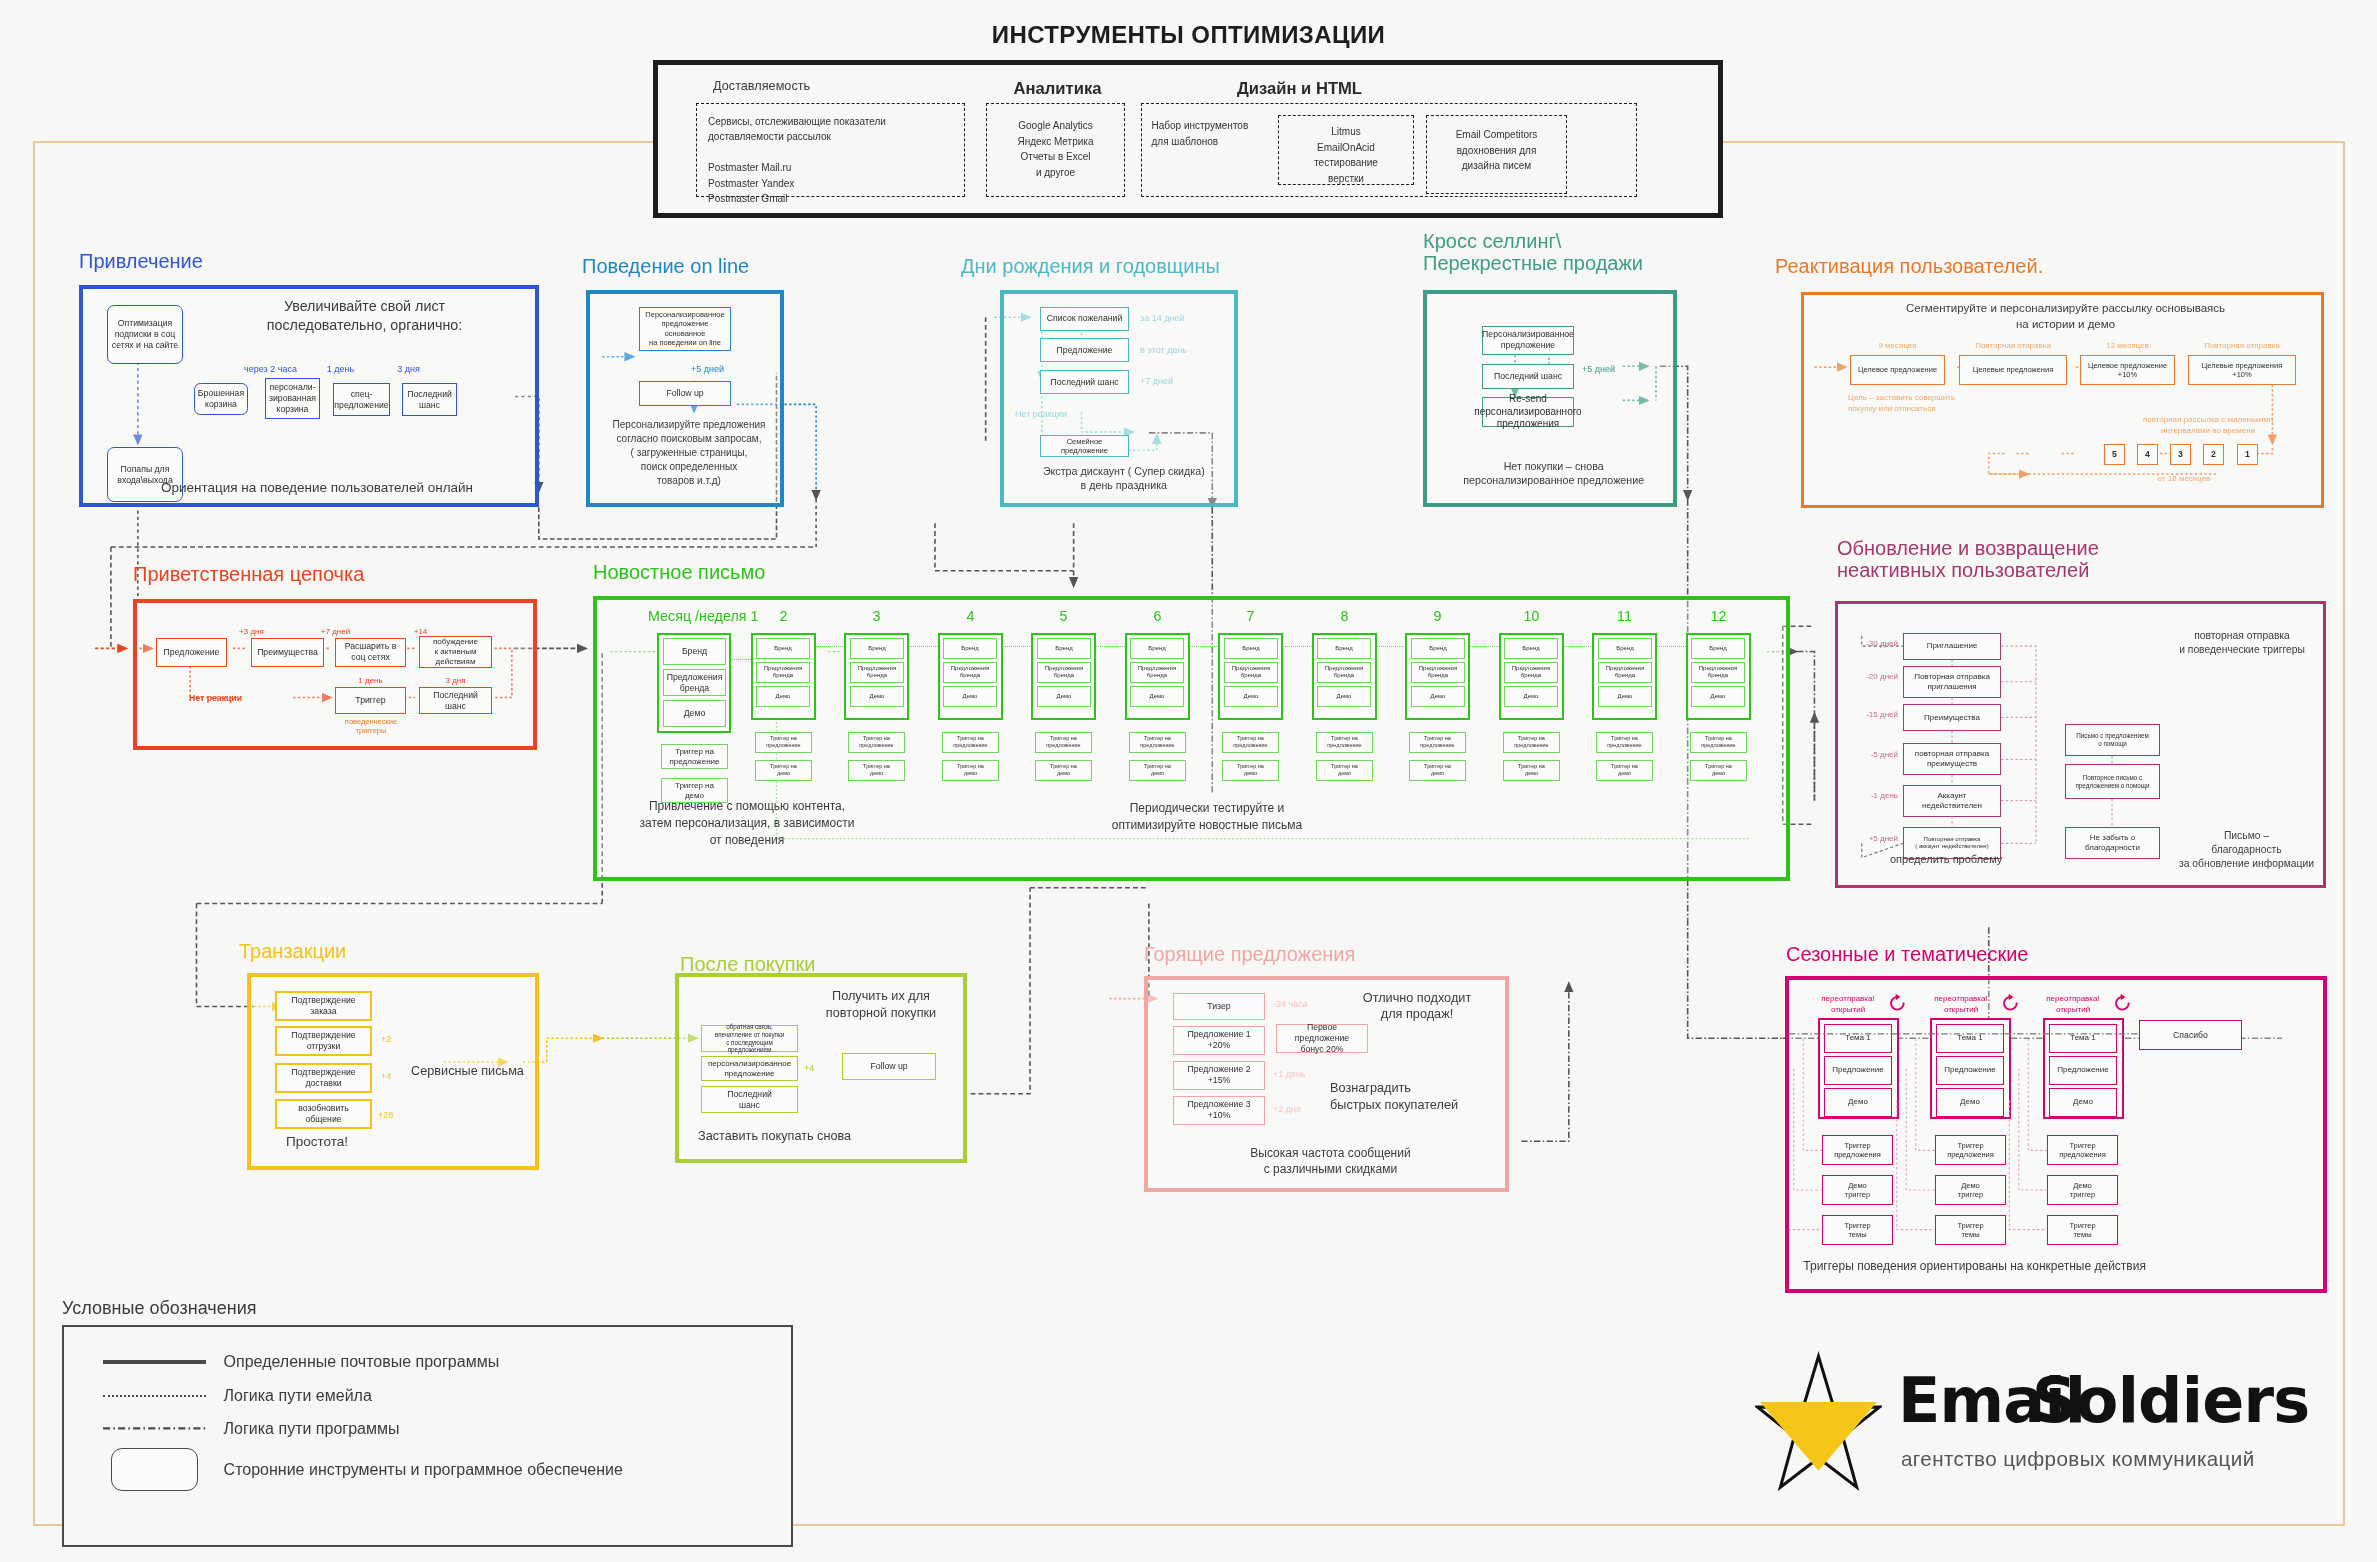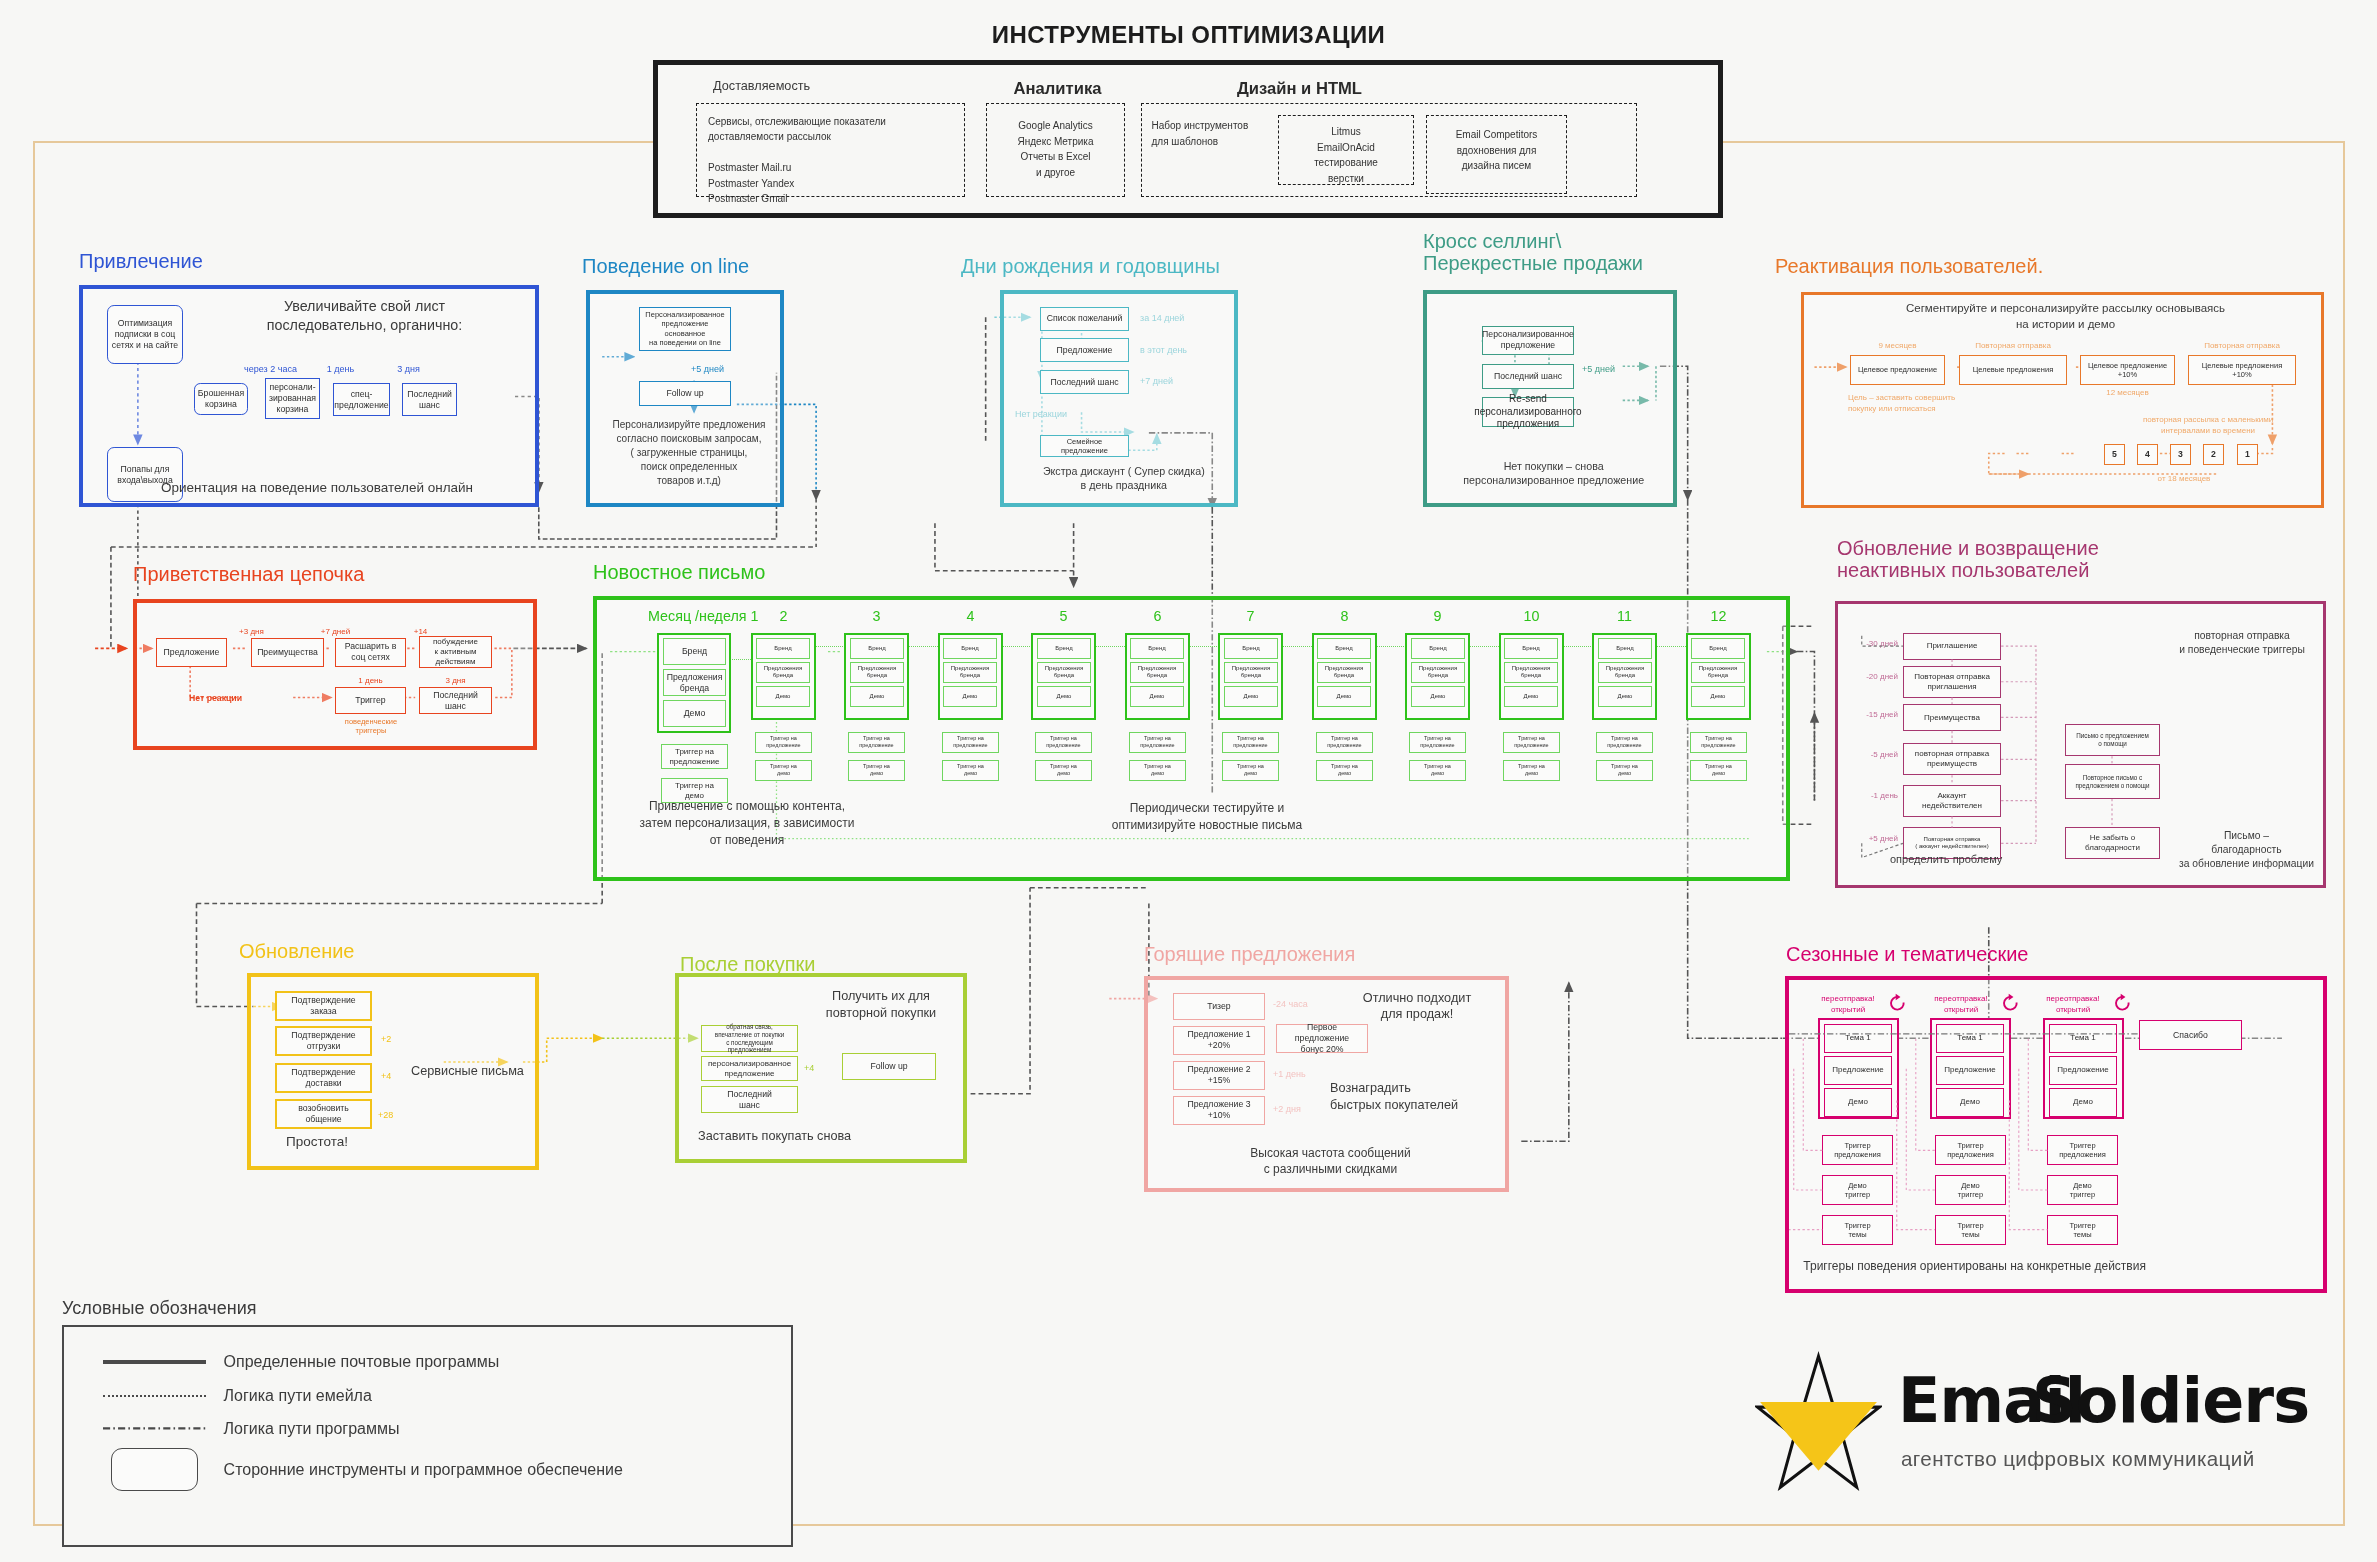--- a/index.html
+++ b/index.html
@@ -312,21 +312,21 @@
   <div class="abs" style="left:3.2px; top:165px; width:247px; font-size:10.7px; line-height:1.35; text-align:center; white-space:pre-line; color:#3b3b3b;">Нет покупки – снова
 персонализированное предложение</div>
 </div>
 
 <div class="abs sec-title c-orange" style="left:1775px; top:255px;">Реактивация пользователей.</div>
 <div class="abs sec-box c-orange" style="left:1801px; top:292px; width:523px; height:216px; border:3.2px solid #e8782a;">
   <div class="abs" style="left:8px; top:6.3px; width:507px; font-size:11.5px; line-height:1.35; text-align:center; white-space:pre-line; color:#3b3b3b;">Сегментируйте и персонализируйте рассылку основываясь
 на истории и демо</div>
   <div class="abs small-lbl" style="left:46px; top:46px; width:95px; text-align:center; color:#f0a96a; font-size:8px;">9 месяцев</div>
   <div class="abs small-lbl" style="left:155px; top:46px; width:108px; text-align:center; color:#f0a96a; font-size:8px;">Повторная отправка</div>
-  <div class="abs small-lbl" style="left:276px; top:46px; width:95px; text-align:center; color:#f0a96a; font-size:8px;margin-top:47px;">12 месяцев</div>
+  <div class="abs small-lbl" style="left:276px; top:46px; width:95px; text-align:center; color:#f0a96a; font-size:8px;">12 месяцев</div>
   <div class="abs small-lbl" style="left:384px; top:46px; width:108px; text-align:center; color:#f0a96a; font-size:8px;">Повторная отправка</div>
 
   <div class="abs node nodetxt" style="left:46px; top:60px; width:95px; height:30px; border:1.6px solid #e8782a; white-space:pre-line; font-size:7.5px;">Целевое предложение</div>
   <div class="abs node nodetxt" style="left:155px; top:60px; width:108px; height:30px; border:1.6px solid #e8782a; white-space:pre-line; font-size:7.5px;">Целевые предложения</div>
   <div class="abs node nodetxt" style="left:276px; top:60px; width:95px; height:30px; border:1.6px solid #e8782a; white-space:pre-line; font-size:7.5px;">Целевое предложение
 +10%</div>
   <div class="abs node nodetxt" style="left:384px; top:60px; width:108px; height:30px; border:1.6px solid #e8782a; white-space:pre-line; font-size:7.5px;">Целевые предложения
 +10%</div>
 
   <div class="abs" style="left:44px; top:98px; width:158px; font-size:8px; line-height:1.35; white-space:pre-line; color:#f0a96a;">Цель – заставить совершить
@@ -555,21 +555,21 @@
 благодарности</div>
     </div>
   <div class="abs" style="left:325px; top:25px; width:158px; font-size:10.3px; line-height:1.35; text-align:center; white-space:pre-line; color:#3b3b3b;">повторная отправка
 и поведенческие триггеры</div>
   <div class="abs" style="left:52px; top:249px; font-size:11px; color:#3b3b3b;">определить проблему</div>
   <div class="abs" style="left:333px; top:225px; width:151px; font-size:10.3px; line-height:1.35; text-align:center; white-space:pre-line; color:#3b3b3b;">Письмо –
 благодарность
 за обновление информации</div>
 </div>
 
-<div class="abs sec-title c-yellow" style="left:239px; top:940px;">Обновление</div>
+<div class="abs sec-title c-yellow" style="left:239px; top:940px;">Транзакции</div>
 <div class="abs sec-box c-yellow" style="left:247px; top:973px; width:292px; height:197px; border:4px solid #f2c218;">
   <div class="abs node nodetxt" style="left:24px; top:14.3px; width:97px; height:30px; border:2.4px solid #f2c218; white-space:pre-line;">Подтверждение
 заказа</div>
   <div class="abs node nodetxt" style="left:24px; top:49px; width:97px; height:30px; border:2.4px solid #f2c218; white-space:pre-line;">Подтверждение
 отгрузки</div>
   <div class="abs small-lbl" style="left:130px; top:57px; color:#f2c218;">+2</div>
   <div class="abs node nodetxt" style="left:24px; top:86px; width:97px; height:30px; border:2.4px solid #f2c218; white-space:pre-line;">Подтверждение
 доставки</div>
   <div class="abs small-lbl" style="left:130px; top:94px; color:#f2c218;">+4</div>
   <div class="abs node nodetxt" style="left:24px; top:122px; width:97px; height:30px; border:2.4px solid #f2c218; white-space:pre-line;">возобновить

